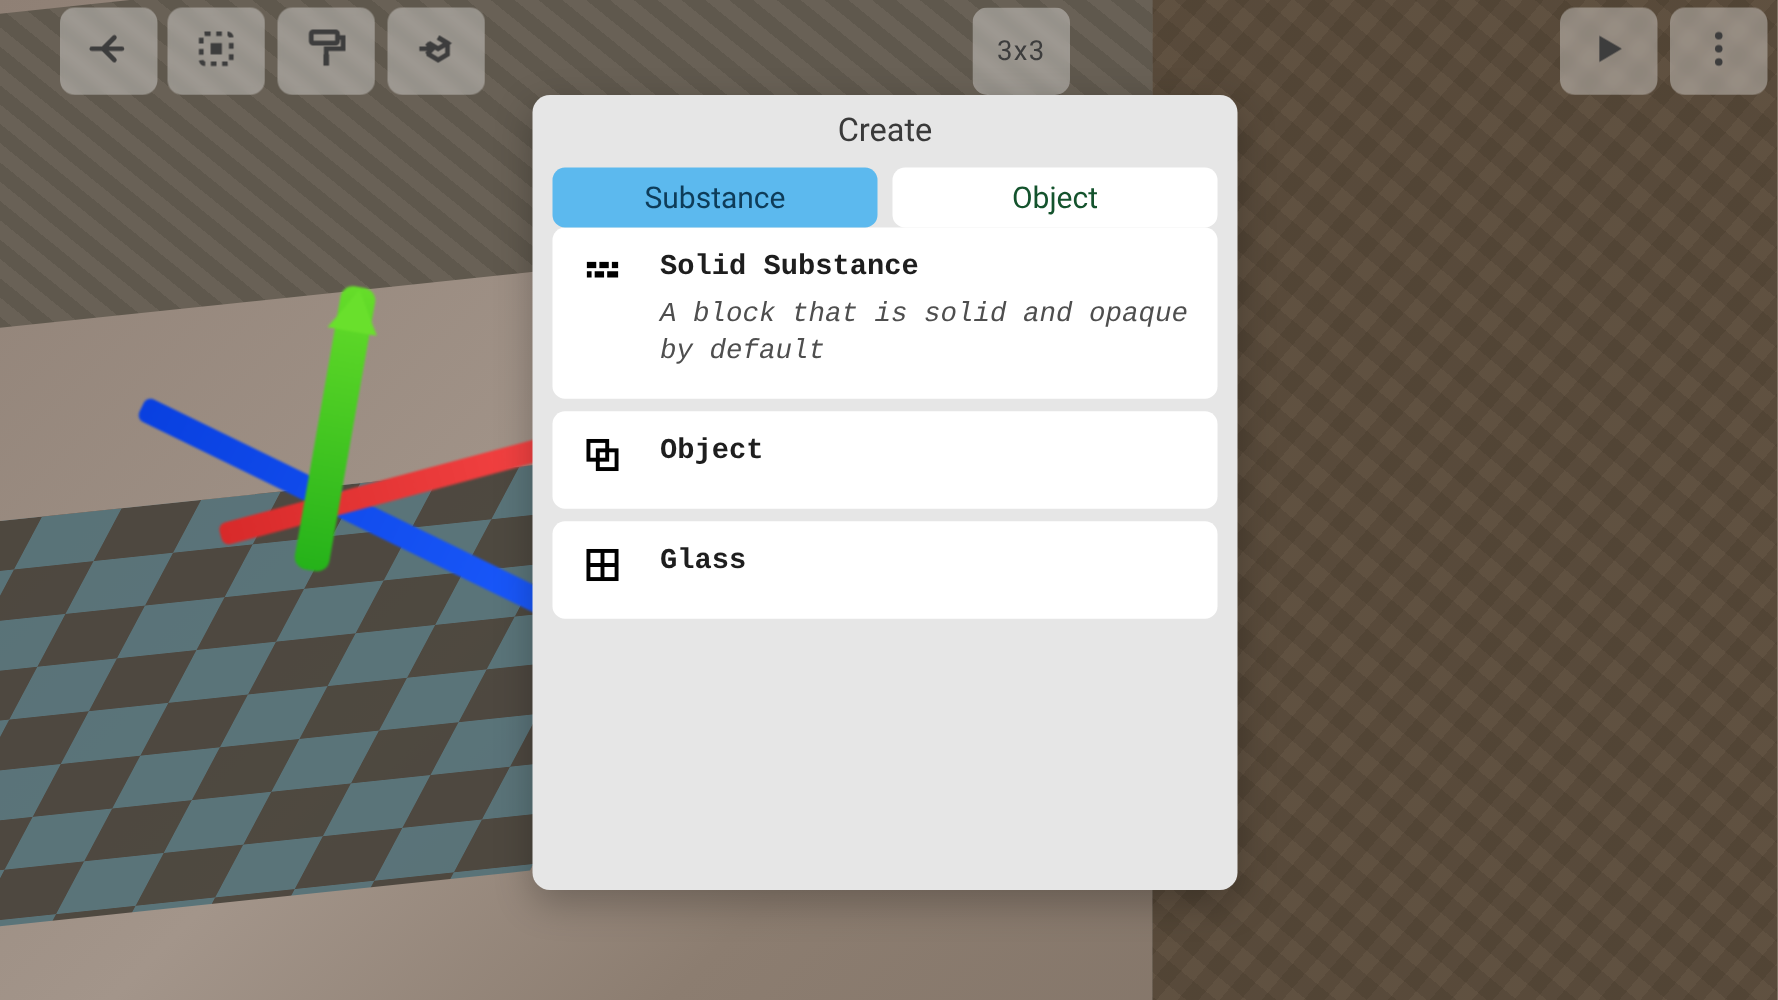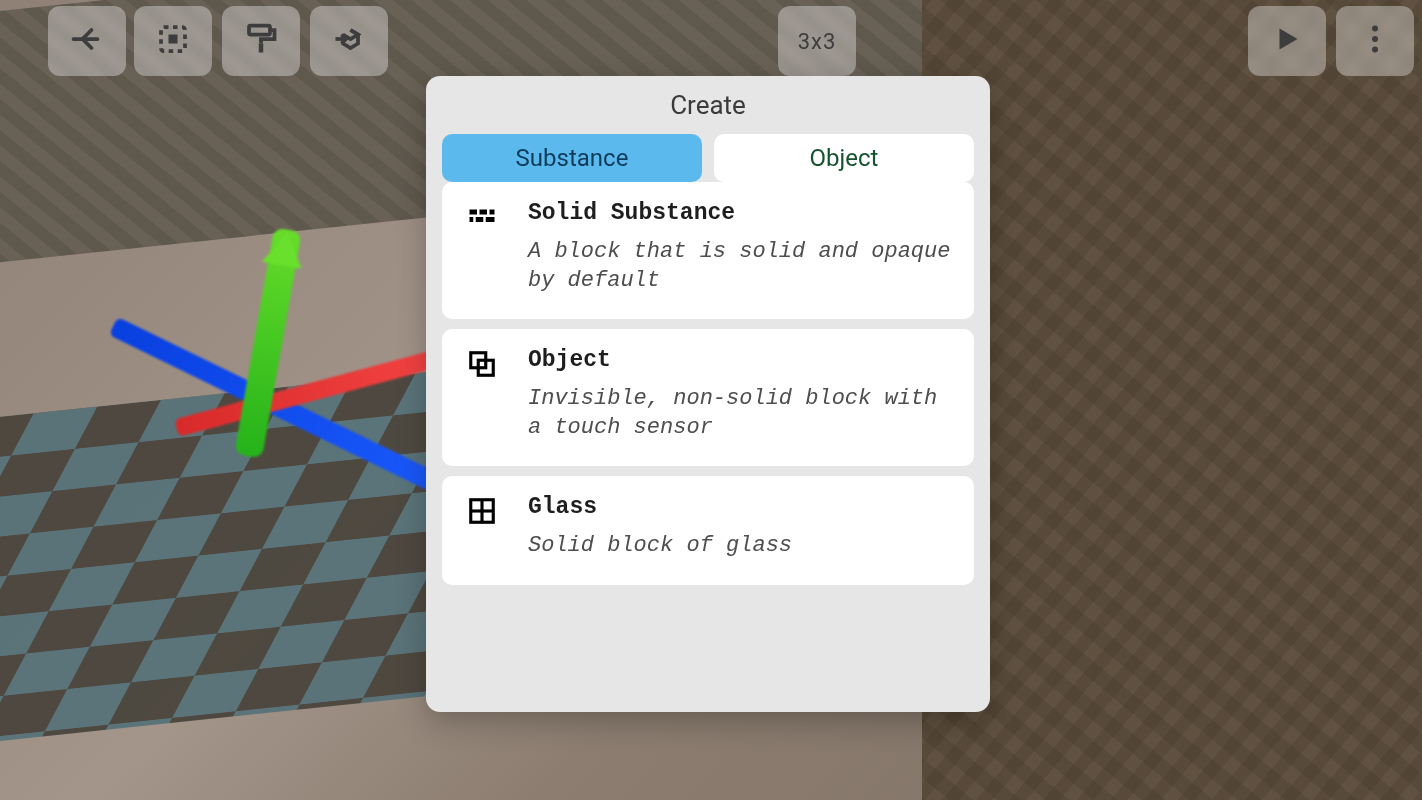--- a/index.html
+++ b/index.html
@@ -233,30 +233,28 @@
 
   <div class="item">
     <div class="glyph">
       <svg viewBox="0 0 24 24">
           <rect x="3" y="3" width="12" height="12" fill="none" stroke="#000" stroke-width="2.5"></rect>
           <rect x="9" y="9" width="12" height="12" fill="none" stroke="#000" stroke-width="2.5"></rect>
         </svg>
     </div>
     <div class="txt">
       <div class="title">Object</div>
-      <div class="desc">Invisible, non-solid block with a touch sensor</div>
     </div>
   </div>
 
   <div class="item">
     <div class="glyph">
       <svg viewBox="0 0 24 24">
           <rect x="3" y="3" width="18" height="18" fill="none" stroke="#000" stroke-width="2.5"></rect>
           <line x1="12" y1="3" x2="12" y2="21" stroke="#000" stroke-width="2.5"></line>
           <line x1="3" y1="12" x2="21" y2="12" stroke="#000" stroke-width="2.5"></line>
         </svg>
     </div>
     <div class="txt">
       <div class="title">Glass</div>
-      <div class="desc">Solid block of glass</div>
     </div>
   </div>
 </div>
 
 </body></html>

